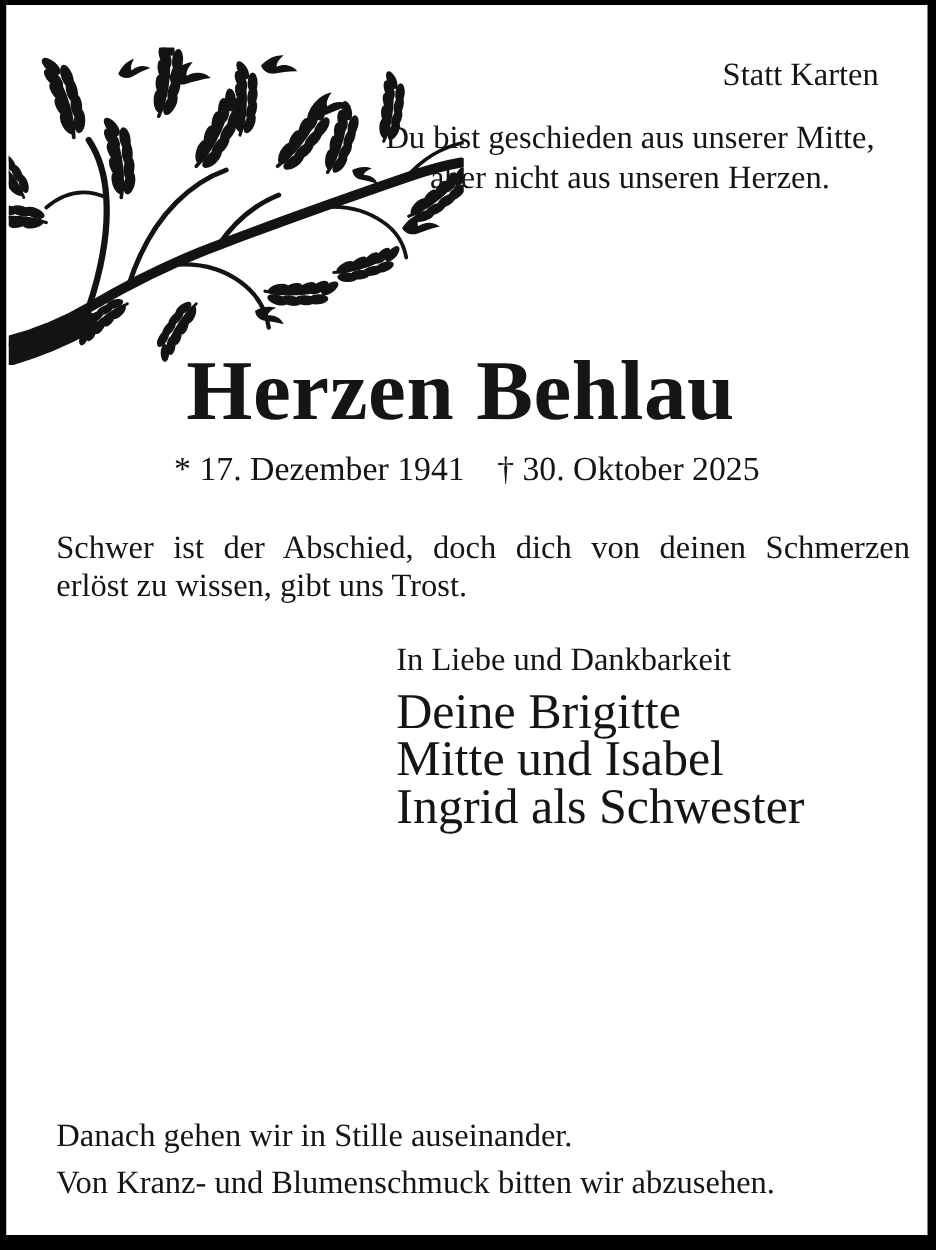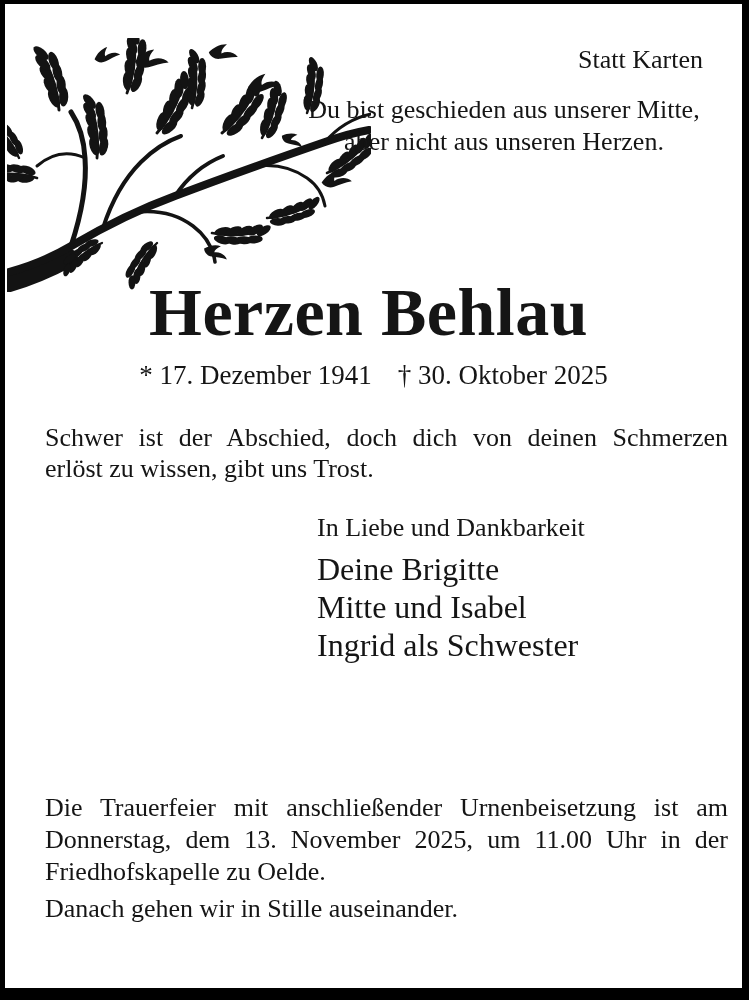--- a/index.html
+++ b/index.html
@@ -12,21 +12,21 @@
   .statt{top:41px;right:39px;left:0;text-align:right;font-size:26px;line-height:30px;margin-left:40px;}
   .epigraph{top:90px;right:39px;left:300px;text-align:center;font-size:26px;line-height:32px;}
   .tree{left:2px;top:34px;width:364px;height:254px;}
   .title{top:271px;left:0;right:10px;text-align:center;font-size:68px;line-height:74px;font-weight:bold;letter-spacing:0.5px;}
   .dates{top:356px;left:0;right:0;text-align:center;font-size:27px;line-height:31px;}
   .dates .death{margin-left:26px;}
   .bodyblock{left:40px;width:683px;font-size:26px;line-height:31px;}
   .intro{top:418px;}
   .jline{text-align:justify;text-align-last:justify;}
   .lead{top:509px;left:312px;font-size:26px;line-height:30px;}
-  .mourners{top:546px;left:312px;font-size:32px;line-height:38px;}
+  .mourners{top:546px;left:312px;font-size:40px;line-height:38px;}
   .condolence{top:688px;}
   .funeral{top:788px;font-size:26px;line-height:32px;}
   .closing1{top:889px;}
   .closing2{top:926px;}
   svg .ink{fill:#131313;}
   svg .stroke{fill:none;stroke:#131313;stroke-linecap:round;}
 </style>
 </head>
 <body>
 
@@ -108,22 +108,18 @@
     </div>
 
     <div class="abs lead">In Liebe und Dankbarkeit</div>
     <div class="abs mourners">
       <div>Deine Brigitte</div>
       <div>Mitte und Isabel</div>
       <div>Ingrid als Schwester</div>
     </div>
 
 
-    <div class="abs bodyblock funeral">
-      <div class="jline">Die Trauerfeier mit anschließender Urnenbeisetzung ist am</div>
-      <div class="jline">Donnerstag, dem 13. November 2025, um 11.00 Uhr in der</div>
-      <div>Friedhofskapelle zu Oelde.</div>
-    </div>
 
     <div class="abs bodyblock closing1">Danach gehen wir in Stille auseinander.</div>
+    <div class="abs bodyblock closing2">Von Kranz- und Blumenschmuck bitten wir abzusehen.</div>
 
   </div>
 </div>
 
 </body></html>

